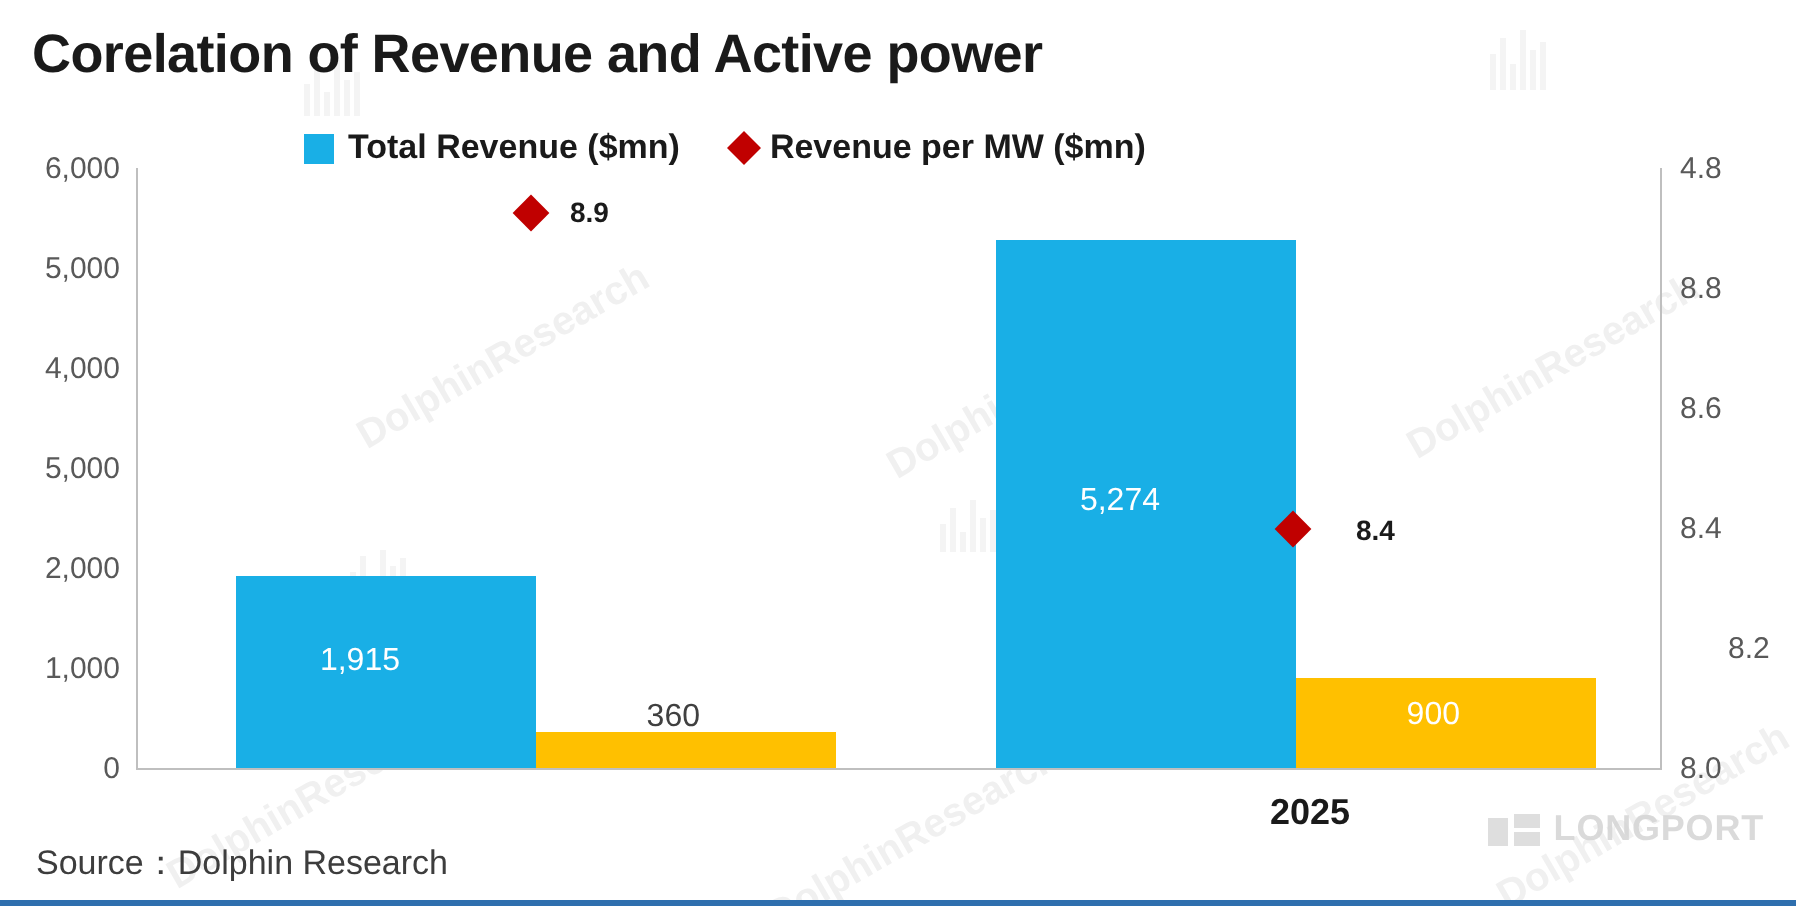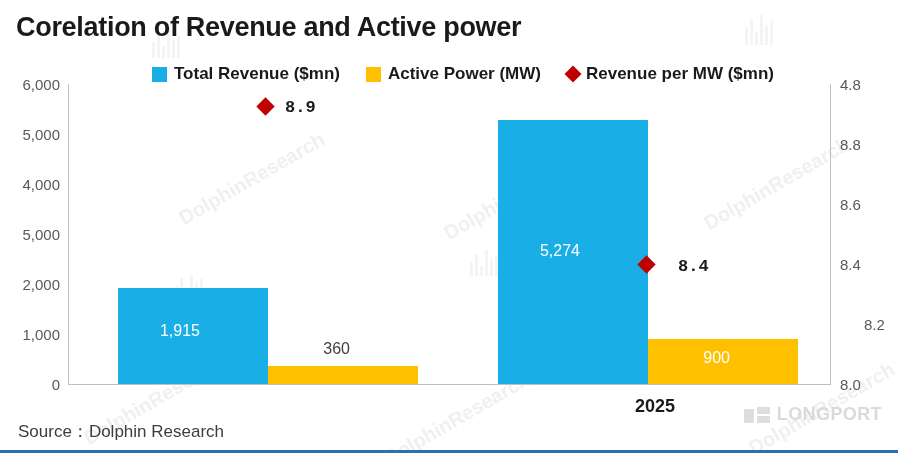--- a/index.html
+++ b/index.html
@@ -166,26 +166,25 @@
 
   .marker {
     position: absolute;
     width: 13px;
     height: 13px;
     transform: rotate(45deg);
     z-index: 6;
   }
   .marker-label {
     position: absolute;
-    font-size: 17px;
+    font-size: 14px;
     font-weight: 700;
     color: #1a1a1a;
     z-index: 6;
     white-space: nowrap;
-    font-family: Liberation Mono, monospace;
   }
 
   .cat-label {
     position: absolute;
     top: 396px;
     font-size: 18px;
     font-weight: 700;
     color: #1a1a1a;
     text-align: center;
     z-index: 5;
@@ -260,24 +259,20 @@
   <div class="wm-bar" style="left:175px; top:275px;">
     <span style="height:12px"></span><span style="height:20px"></span><span style="height:9px"></span><span style="height:23px"></span><span style="height:15px"></span><span style="height:19px"></span>
   </div>
 
   <div class="title">Corelation of Revenue and Active power</div>
 
   <div class="legend">
     <div class="legend-item">
       <span class="sw-square" style="background:#19AFE6"></span>
       <span>Total Revenue ($mn)</span>
-    </div>
-    <div class="legend-item">
-      <span class="sw-square" style="background:#FFC000"></span>
-      <span>Active Power (MW)</span>
     </div>
     <div class="legend-item">
       <span class="sw-diamond" style="background:#C00000"></span>
       <span>Revenue per MW ($mn)</span>
     </div>
   </div>
 
   <div class="axis-line-left"></div>
   <div class="axis-line-right"></div>
   <div class="axis-line-bottom"></div>
@@ -302,21 +297,21 @@
     <div class="bar" style="left:50px; width:150px; height:96px; background:#19AFE6;"></div>
 
     <div class="bar" style="left:200px; width:150px; height:18px; background:#FFC000;"></div>
 
     <div class="bar" style="left:430px; width:150px; height:264px; background:#19AFE6;"></div>
 
     <div class="bar" style="left:580px; width:150px; height:45px; background:#FFC000;"></div>
   </div>
 
   <div class="bar-label" style="left:50px; width:150px; top:322px;">1,915</div>
-  <div class="bar-label dark" style="left:200px; width:150px; top:340px;">360</div>
+  <div class="bar-label dark" style="left:200px; width:150px; top:350px;">360</div>
   <div class="bar-label" style="left:430px; width:150px; top:242px;">5,274</div>
   <div class="bar-label" style="left:580px; width:150px; top:349px;">900</div>
 
   <div class="marker" style="left:259px; top:100px; background:#C00000;"></div>
   <div class="marker-label" style="left:285px; top:98px;">8.9</div>
 
   <div class="marker" style="left:640px; top:258px; background:#C00000;"></div>
   <div class="marker-label" style="left:678px; top:257px;">8.4</div>
 
   <div class="cat-label" style="left:598px; width:114px;">2025</div>

